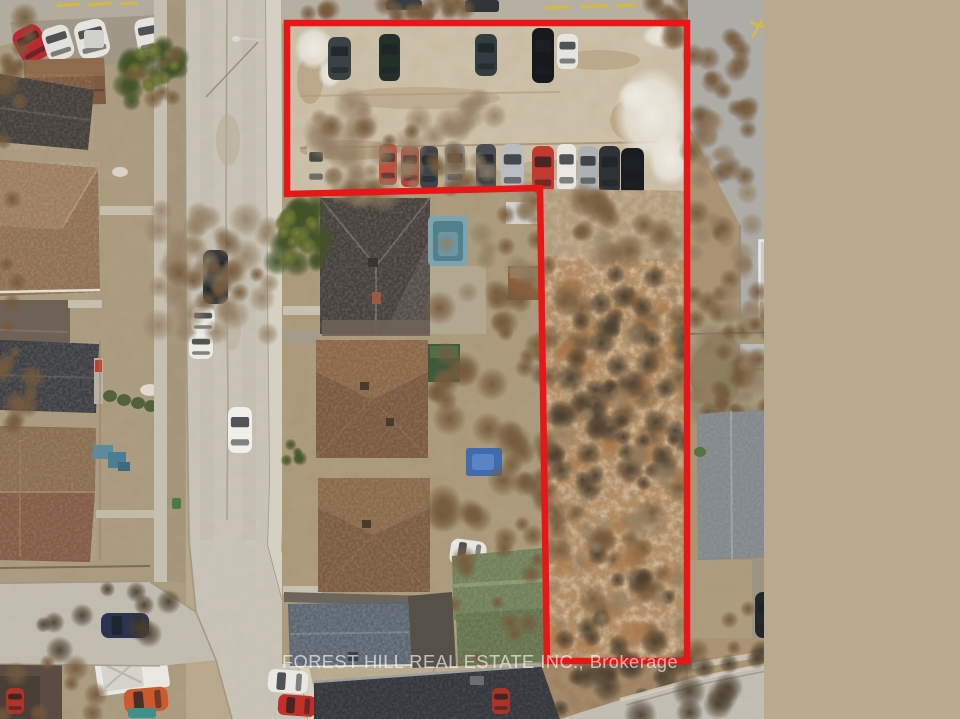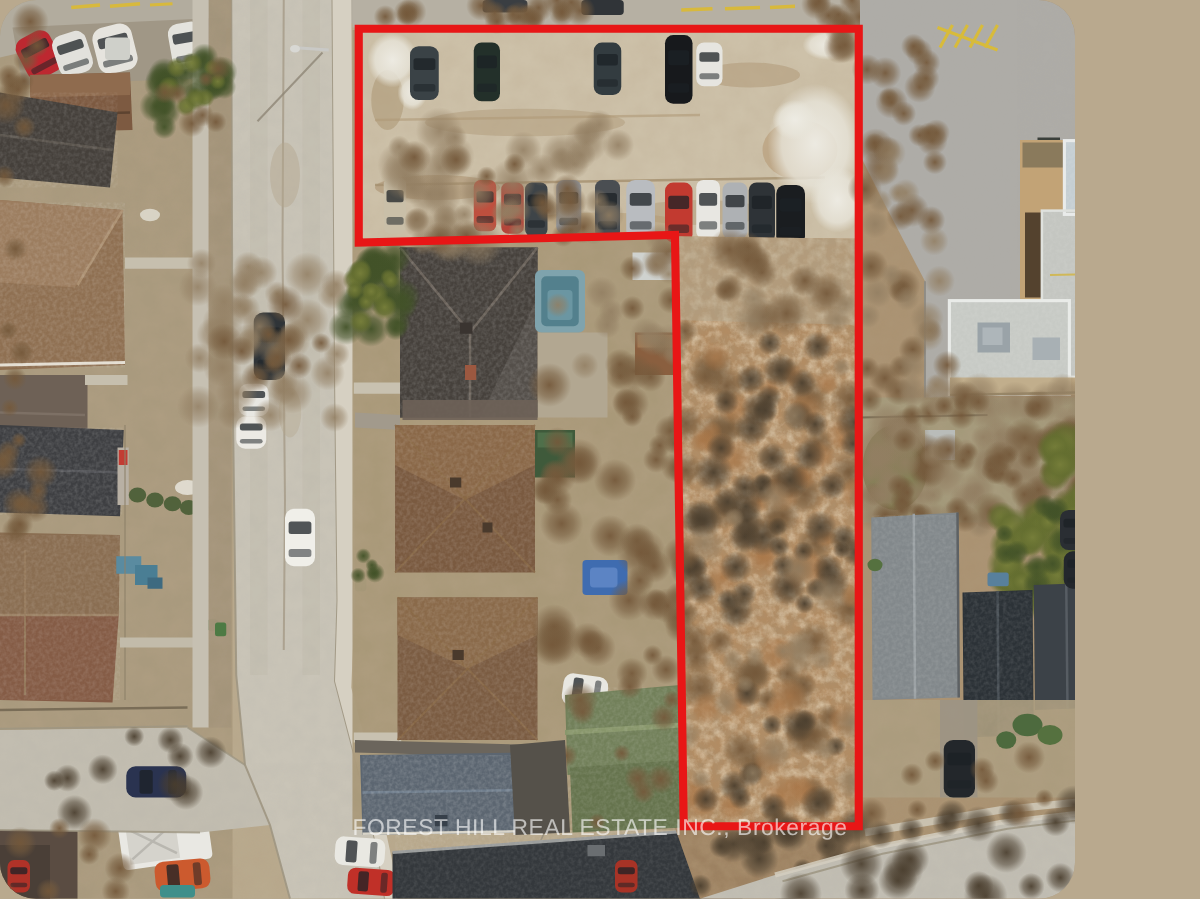--- a/index.html
+++ b/index.html
@@ -1,15 +1,15 @@
 <!DOCTYPE html>
 <html><head><meta charset="utf-8">
 <style>
 html,body{margin:0;padding:0;background:#b9a98e;}
-#wrap{width:860px;height:719px;overflow:hidden;position:relative;border-radius:29px;}
+#wrap{width:764px;height:719px;overflow:hidden;position:relative;}
 svg{display:block;}
 </style></head><body>
 <div id="wrap">
 <svg width="960" height="719" viewBox="0 0 960 719" font-family="Liberation Sans, sans-serif">
 <defs>
 <filter id="txDirt" x="-2%" y="-2%" width="104%" height="104%">
 <feTurbulence type="fractalNoise" baseFrequency="0.055" numOctaves="4" seed="11"></feTurbulence>
 <feColorMatrix type="matrix" values="0 0 0 0 0.46  0 0 0 0 0.36  0 0 0 0 0.24  1.3 0 0 0 -0.3"></feColorMatrix>
 <feComposite in2="SourceGraphic" operator="in"></feComposite>
 </filter>

